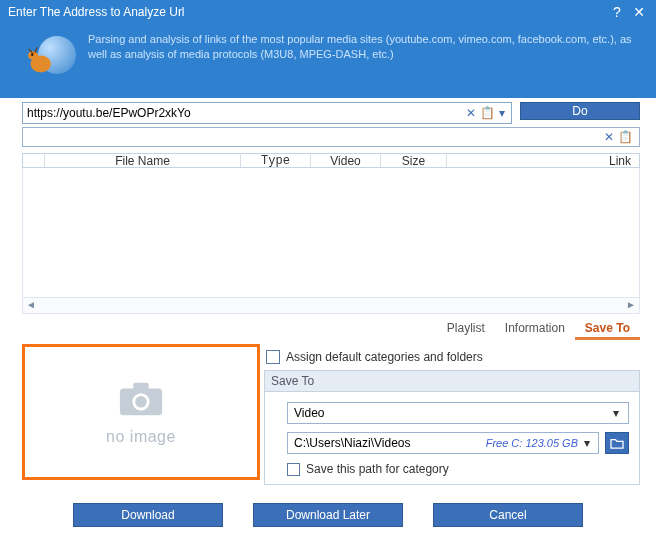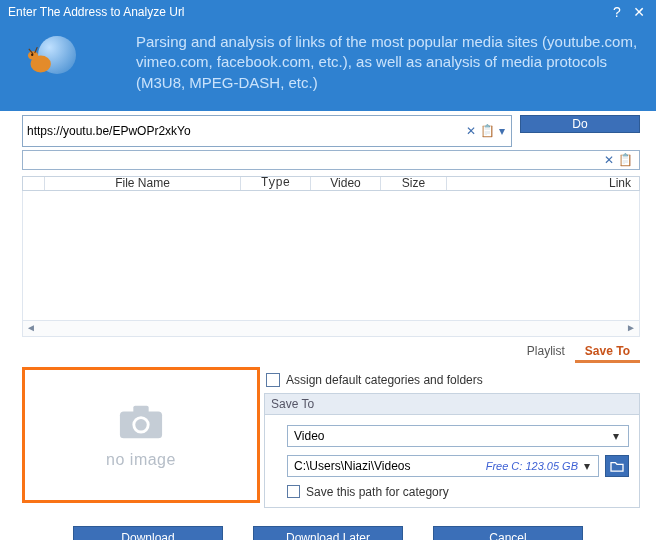--- a/index.html
+++ b/index.html
@@ -7,24 +7,24 @@
 
 .titlebar { height: 24px; background: #2f81d0; color: #fff; display: flex; align-items: center; padding: 0 8px; font-size: 12px; }
 .titlebar .title { flex: 1; }
 .titlebar .ticon { width: 18px; text-align: center; font-size: 14px; cursor: pointer; margin-left: 4px; }
 
 .desc-band { background: #2f81d0; color: #c9e2fb; display: flex; padding: 6px 12px 18px 20px; }
 .desc-band .logo { width: 56px; height: 50px; position: relative; margin-right: 12px; flex-shrink: 0; }
 .desc-band .globe { width: 38px; height: 38px; border-radius: 50%; background: radial-gradient(circle at 30% 30%, #bfe0ff, #3b86cc); position: absolute; right: 0; top: 6px; }
 .desc-band .ant { position: absolute; left: 2px; top: 12px; }
 .desc-band .ant svg { width: 34px; height: 34px; }
-.desc-band .text { font-size: 15px; line-height: 1.35; padding-top: 2px; margin-left: 48px; }
+.desc-band .text { font-size: 11px; line-height: 1.35; padding-top: 2px; }
 
 .url-row { display: flex; align-items: stretch; padding: 4px 16px 0 22px; gap: 8px; }
-.url-field { flex: 1; border: 1px solid #8aa8c7; height: 32px; display: flex; align-items: center; padding: 0 4px; background: #fff; }
+.url-field { flex: 1; border: 1px solid #8aa8c7; height: 22px; display: flex; align-items: center; padding: 0 4px; background: #fff; }
 .url-field input { flex: 1; border: none; outline: none; font-size: 12px; height: 18px; }
 .url-field .uicon { color: #4170b0; font-size: 12px; padding: 0 2px; cursor: pointer; }
 .do-btn { width: 120px; height: 18px; background: #3b6fb8; color: #fff; border: 1px solid #2d5a95; font-size: 12px; cursor: pointer; }
 
 .filter-row { padding: 3px 16px 0 22px; }
 .filter-field { border: 1px solid #9ab3ce; height: 20px; display: flex; align-items: center; padding: 0 4px; background: #fff; }
 .filter-field input { flex: 1; border: none; outline: none; font-size: 12px; height: 16px; }
 .filter-field .uicon { color: #4170b0; font-size: 12px; padding: 0 2px; cursor: pointer; }
 
 .grid-wrap { margin: 6px 16px 0 22px; position: relative; }
@@ -130,20 +130,21 @@
     <div class="whitebox"></div>
   </div>
   <div class="scroll-foot">
     <span class="arr l">◄</span>
     <span class="arr r">►</span>
   </div>
 </div>
 
 <div class="tabs-row">
   <div class="tab">Playlist</div>
+  <div class="tab">Information</div>
   <div class="tab active">Save To</div>
 </div>
 
 <div class="lower">
   <div class="preview">
     <div class="cam">
       <svg viewBox="0 0 48 40">
           <rect x="2" y="10" width="44" height="28" rx="4"></rect>
           <rect x="16" y="4" width="16" height="8" rx="2"></rect>
           <circle cx="24" cy="24" r="9" fill="#fff"></circle>

